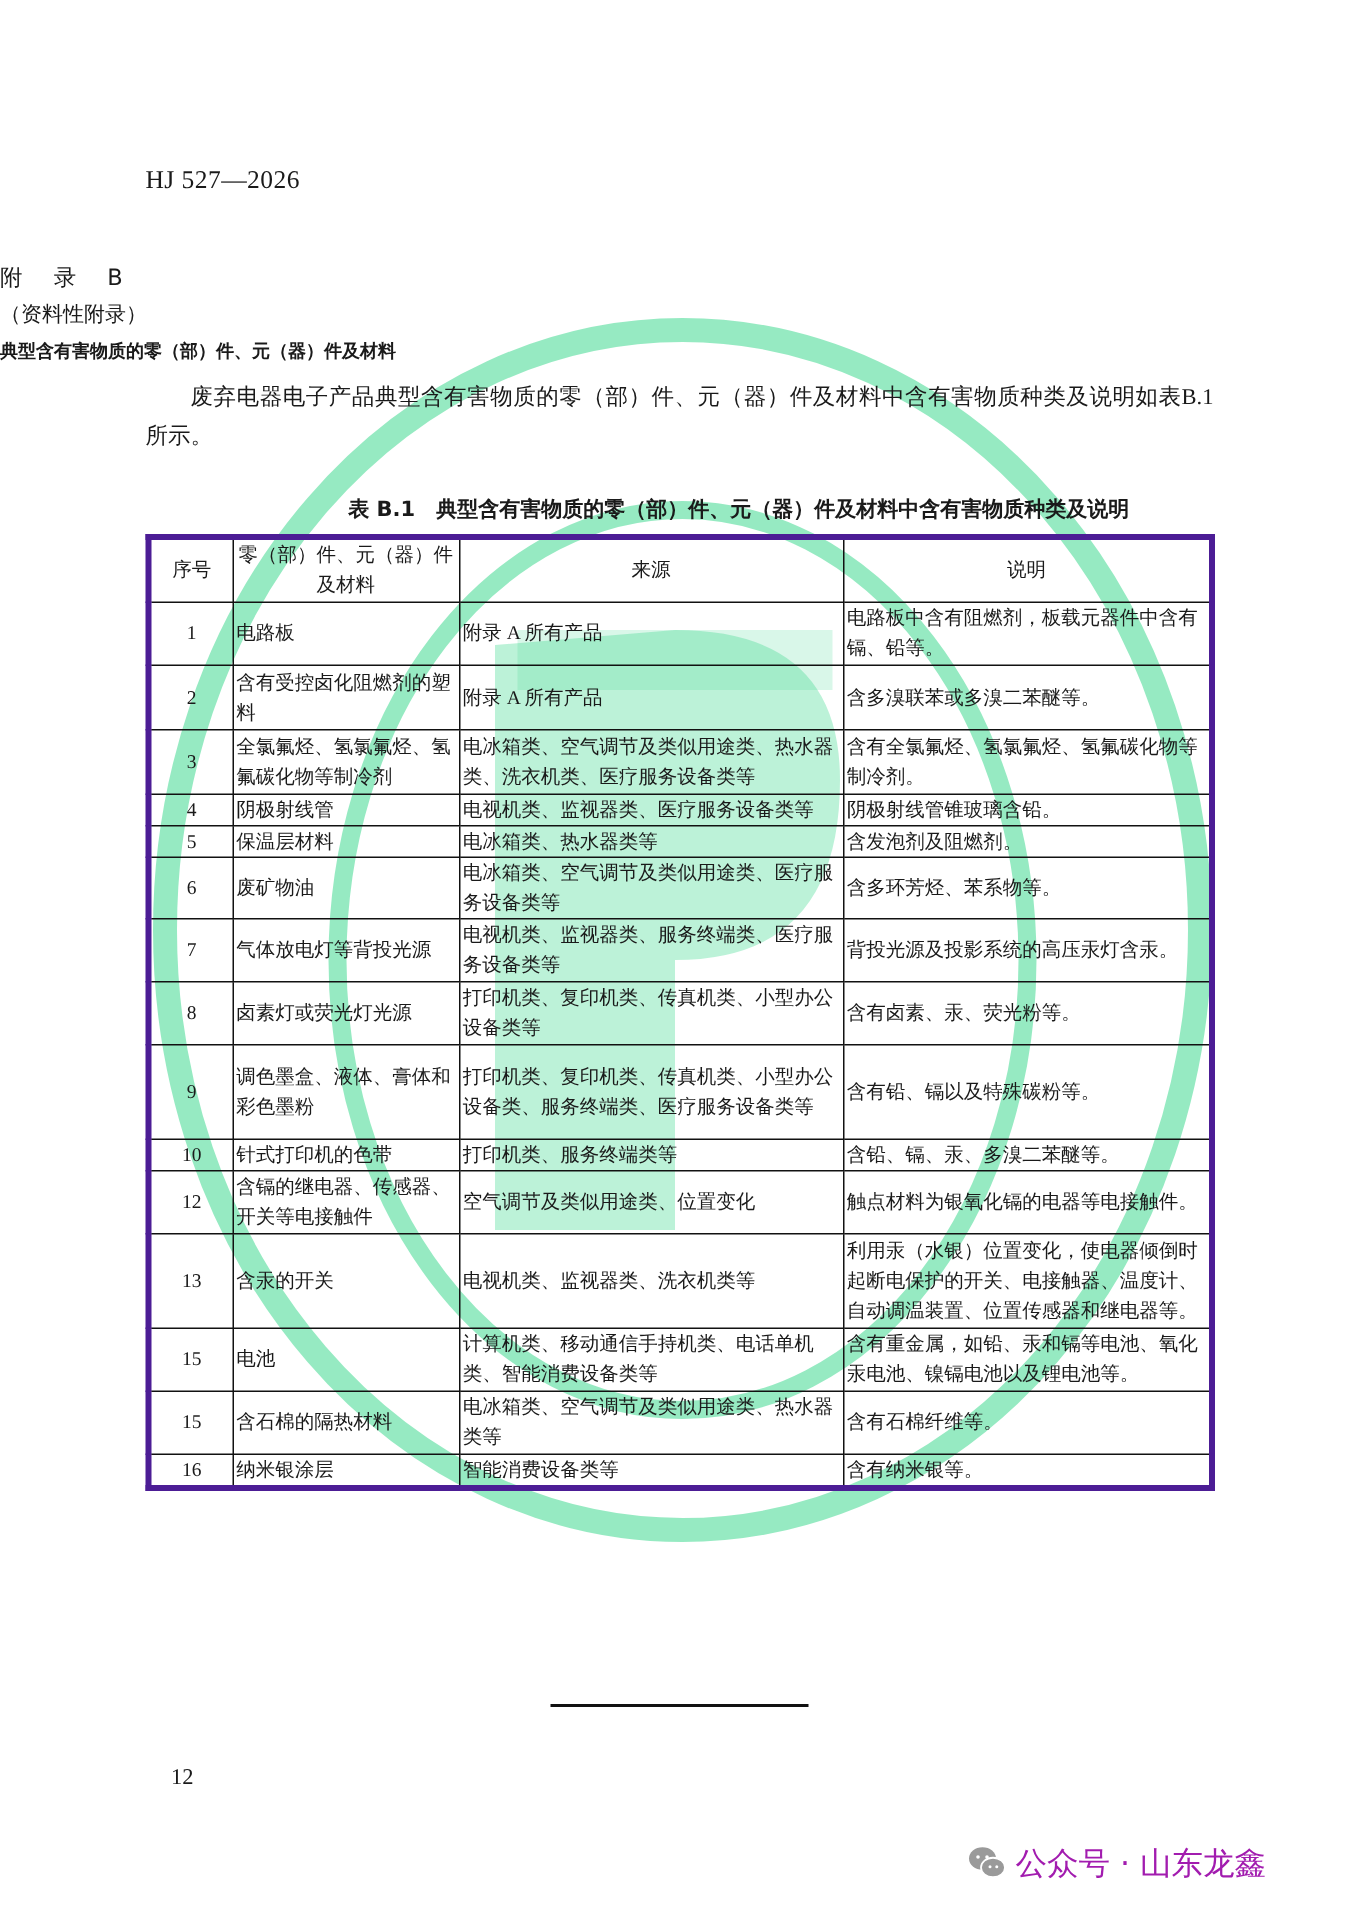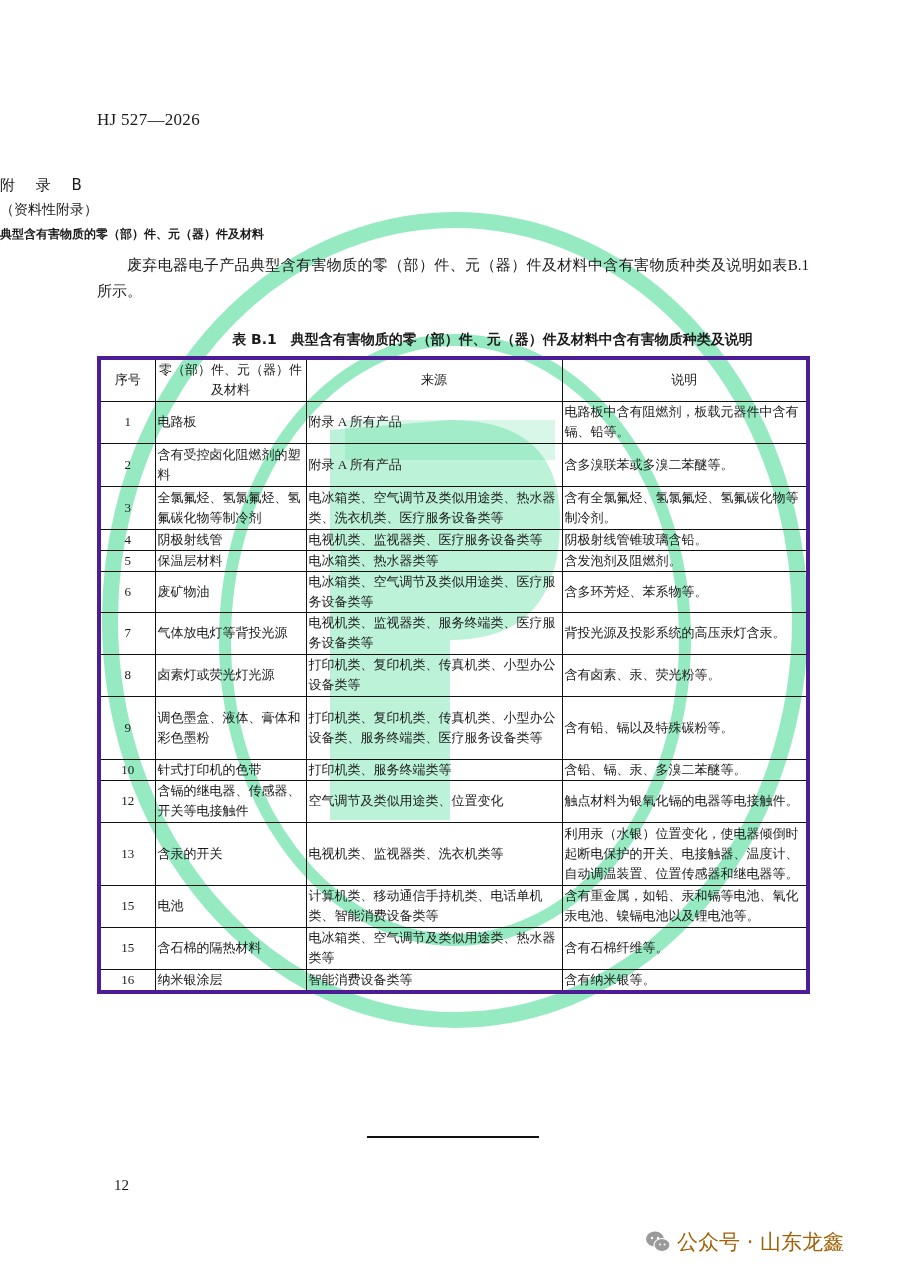--- a/index.html
+++ b/index.html
@@ -14,21 +14,21 @@
   .para { left:97px; width:712px; top:252px; font-size:15px; line-height:26px; text-indent:30px; text-align:justify; }
   .tbl-cap { top:331px; left:0; width:905px; text-align:center; font-size:14px; font-family:"DejaVu Sans", sans-serif; font-weight:bold;margin-left:40px; }
   table.tbl { position:absolute; left:97px; top:356px; width:709px; border-collapse:collapse;
               table-layout:fixed; font-size:13px; line-height:20px; }
   table.tbl td, table.tbl th { border:1px solid #111; padding:0 2px; vertical-align:middle; font-weight:normal; overflow:hidden; }
   table.tbl { border:4px solid #4c1d95; }
   table.tbl th { text-align:center; }
   td.no { text-align:center; }
   .footer-rule { left:367px; top:1136px; width:172px; height:2px; background:#111; }
   .page-no { left:114px; top:1177px; font-size:15px; }
-  .wm-brand { left:645px; top:1228px; font-size:21px; color:#a16207; font-family:"DejaVu Sans", sans-serif; display:flex; align-items:center; gap:6px; }
+  .wm-brand { left:645px; top:1228px; font-size:21px; color:#a21caf; font-family:"DejaVu Sans", sans-serif; display:flex; align-items:center; gap:6px; }
   .watermark { position:absolute; left:0; top:0; width:905px; height:1280px; pointer-events:none; }
 </style>
 </head>
 <body>
 
 <svg class="watermark" viewBox="0 0 905 1280">
   <g fill="none" stroke="#3fd98f" stroke-opacity="0.55">
     <ellipse cx="455" cy="620" rx="345" ry="400" stroke-width="16"></ellipse>
     <ellipse cx="455" cy="640" rx="230" ry="300" stroke-width="12"></ellipse>
   </g>

